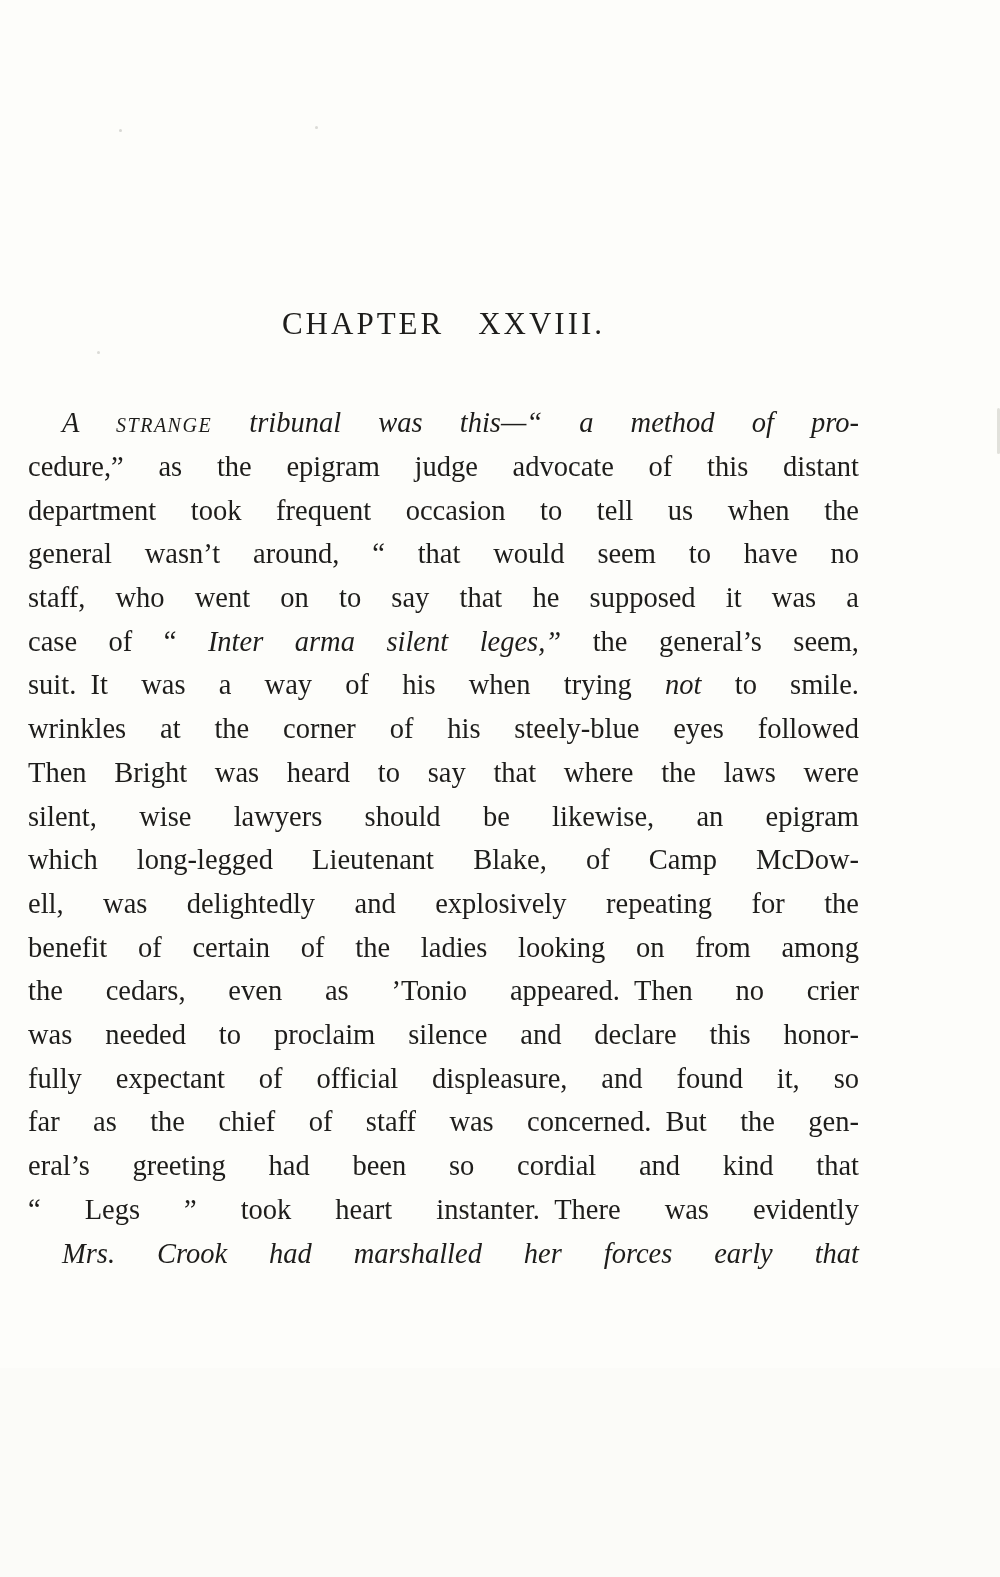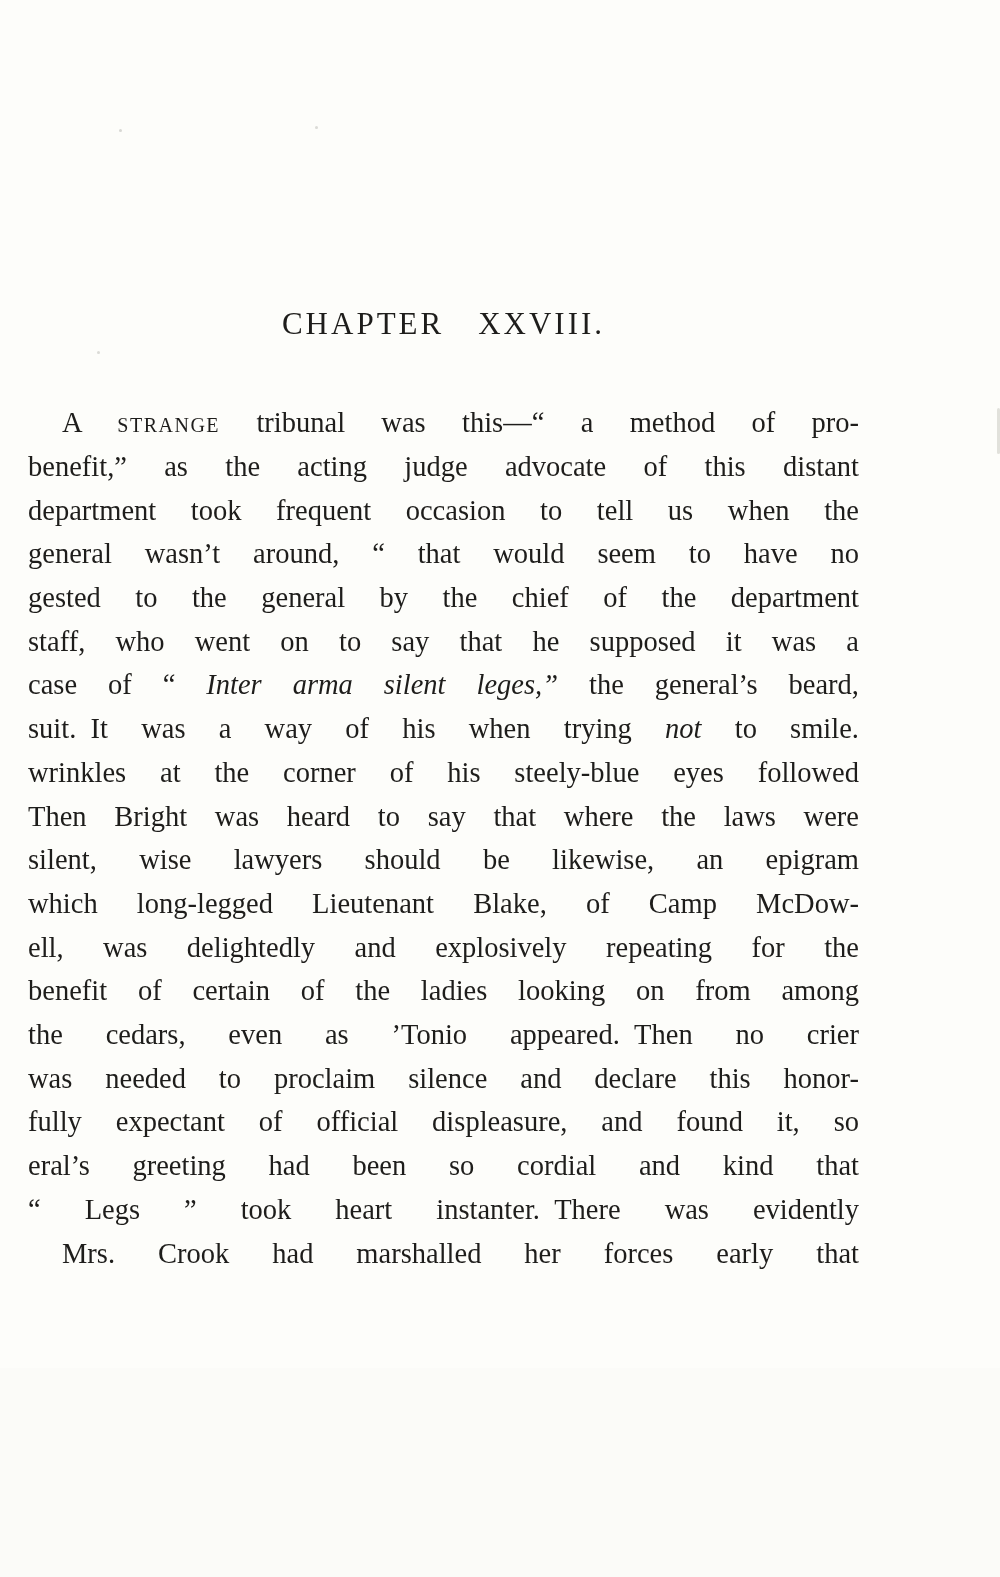--- a/index.html
+++ b/index.html
@@ -40,20 +40,21 @@
   }
   .line {
     text-align: justify;
     text-align-last: justify;
   }
   .line.para-last {
     text-align-last: left;
   }
   .line.indent {
     text-indent: 34px;
+    font-style: italic;
   }
   .sc {
     font-variant: small-caps;
     letter-spacing: 1.5px;
   }
   .it {
     font-style: italic;
     font-family: Liberation Serif, serif;
   }
   
@@ -82,34 +83,34 @@
   <div class="speck s3"></div>
   <div class="speck s4"></div>
   <div class="edge-mark e1"></div>
   <div class="edge-mark e2"></div>
 
   <div class="content">
     <h1 class="chapter-heading">CHAPTER XXVIII.</h1>
 
     <div class="body-text">
       <div class="line indent"><span>A </span><span class="sc">strange</span><span> tribunal was this—“ a method of pro-</span></div>
-      <div class="line">benefit,” as the acting judge advocate of this distant</div>
+      <div class="line">cedure,” as the epigram judge advocate of this distant</div>
       <div class="line">department took frequent occasion to tell us when the</div>
       <div class="line">general wasn’t around, “ that would seem to have no</div>
-      <div class="line">gested to the general by the chief of the department</div>
       <div class="line">staff, who went on to say that he supposed it was a</div>
-      <div class="line"><span>case of “ </span><span class="it">Inter arma silent leges,”</span><span> the general’s beard,</span></div>
+      <div class="line"><span>case of “ </span><span class="it">Inter arma silent leges,”</span><span> the general’s seem,</span></div>
       <div class="line"><span>suit. It was a way of his when trying </span><span class="it">not</span><span> to smile.</span></div>
       <div class="line">wrinkles at the corner of his steely-blue eyes followed</div>
       <div class="line">Then Bright was heard to say that where the laws were</div>
       <div class="line">silent, wise lawyers should be likewise, an epigram</div>
       <div class="line">which long-legged Lieutenant Blake, of Camp McDow-</div>
       <div class="line">ell, was delightedly and explosively repeating for the</div>
       <div class="line">benefit of certain of the ladies looking on from among</div>
       <div class="line">the cedars, even as ’Tonio appeared. Then no crier</div>
       <div class="line">was needed to proclaim silence and declare this honor-</div>
       <div class="line">fully expectant of official displeasure, and found it, so</div>
+      <div class="line">far as the chief of staff was concerned. But the gen-</div>
       <div class="line">eral’s greeting had been so cordial and kind that</div>
       <div class="line">“ Legs ” took heart instanter. There was evidently</div>
       <div class="line indent">Mrs. Crook had marshalled her forces early that</div>
     </div>
   </div>
 </div>
 
 </body></html>

